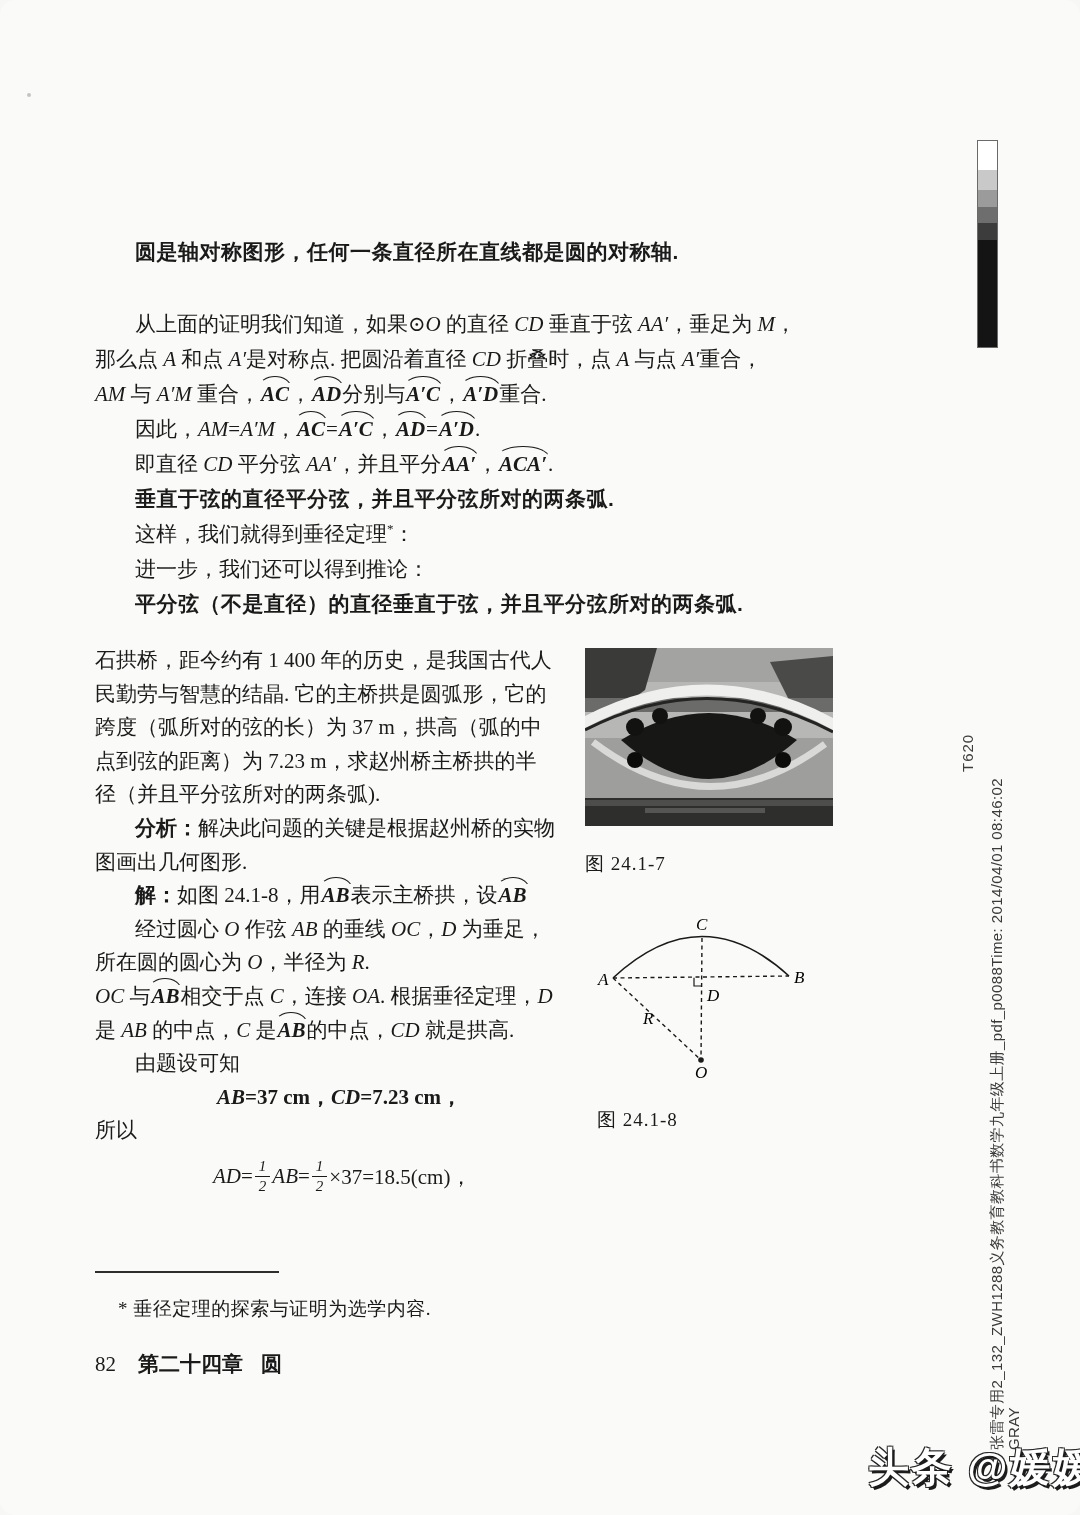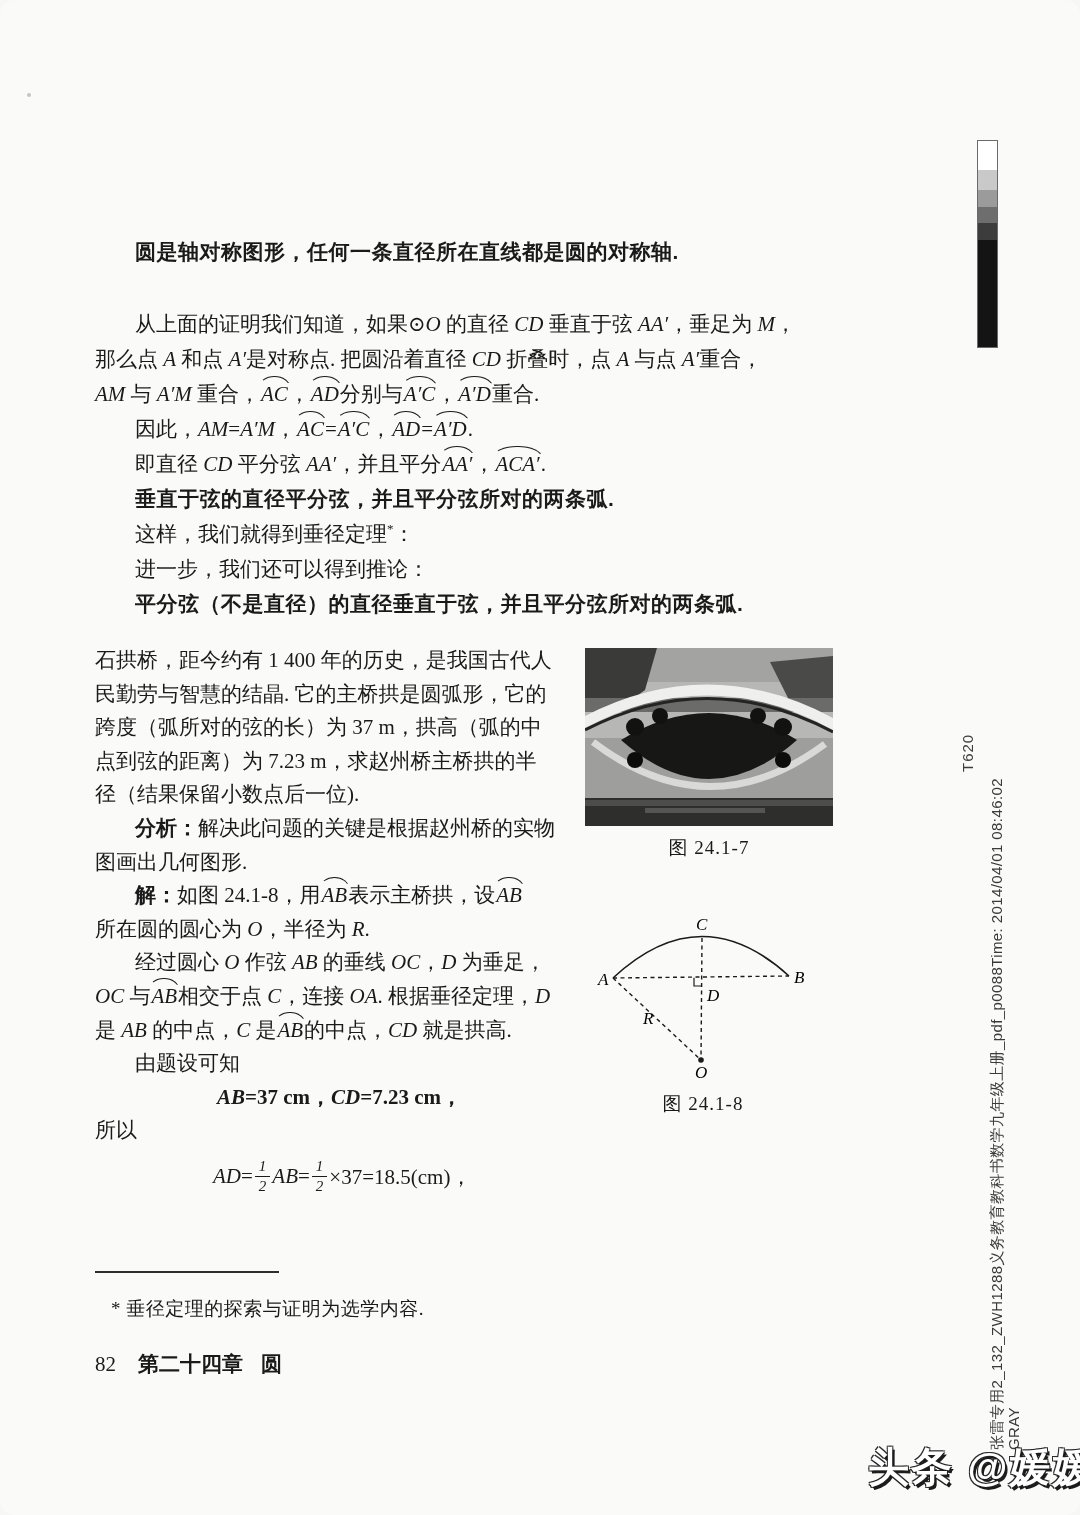--- a/index.html
+++ b/index.html
@@ -11,38 +11,38 @@
   .excol{position:absolute;left:95px;top:646px;width:500px;font-size:21px;}
   .line{height:35px;white-space:nowrap;}
   .excol .line{height:33.6px;}
   .gap{height:37px;}
   .indent{padding-left:40px;}
   .boldline{font-family:"Liberation Sans","DejaVu Sans",sans-serif;font-weight:bold;letter-spacing:.5px;}
   span.t{font-style:normal;}
   span.i{font-style:italic;font-family:"Liberation Serif","DejaVu Serif",serif;}
   span.b{font-family:"Liberation Sans","DejaVu Sans",sans-serif;font-weight:bold;}
   span.sup{vertical-align:super;font-size:13px;}
-  span.arc{font-style:italic;position:relative;display:inline-block;padding:0 1px;}
+  span.arc{font-style:italic;position:relative;display:inline-block;padding:0 1px;font-weight:bold;}
   span.arc::before{content:"";position:absolute;left:-1px;right:-1px;top:-6px;height:9px;
        border:1.6px solid transparent;border-top:1.7px solid #1a1a1a;
        border-radius:50%/100% 100% 0 0;}
   .formula{padding-left:122px;font-weight:bold;}
   .formula2{padding-left:118px;height:54px !important;display:flex;align-items:center;}
   span.frac{display:inline-block;text-align:center;font-size:15px;line-height:1.05;
        margin:0 2px;vertical-align:-14px;font-style:italic;}
   .formula2 span.frac{vertical-align:baseline;}
   span.frac .num{display:block;padding:0 4px 2px;}
   span.frac .den{display:block;padding:2px 4px 0;border-top:1.5px solid #1a1a1a;}
   
   .fig1{position:absolute;left:585px;top:648px;width:248px;}
   .fig2{position:absolute;left:597px;top:912px;width:212px;}
-  .figcap{text-align:center;font-size:19px;margin-top:5px;letter-spacing:1px;}
+  .figcap{font-size:19px;margin-top:21px;letter-spacing:1px;}
   
   .footrule{position:absolute;left:95px;top:1271px;width:184px;height:2px;background:#2e2e2e;}
-  .footnote{position:absolute;left:111px;top:1296px;font-size:19px;letter-spacing:.5px;text-align:center;}
+  .footnote{position:absolute;left:118px;top:1296px;font-size:19px;letter-spacing:.5px;text-align:center;}
   .footer{position:absolute;left:95px;top:1350px;font-size:21px;}
   .footer .chap{font-family:"Liberation Sans","DejaVu Sans",sans-serif;font-weight:bold;margin-left:22px;text-align:center;}
   .footer .sect{font-family:"Liberation Sans","DejaVu Sans",sans-serif;font-weight:bold;margin-left:18px;}
   
   .graybar{position:absolute;left:977px;top:140px;width:19px;height:206px;border:1px solid #6a6a6a;
        background:linear-gradient(#ffffff 0 14%,#c9c9c9 14% 24%,#9b9b9b 24% 32%,
                   #6e6e6e 32% 40%,#3c3c3c 40% 48%,#141414 48% 100%);}
   .t620{position:absolute;left:959px;top:772px;transform:rotate(-90deg);transform-origin:left top;
        font-family:"Liberation Sans","DejaVu Sans",sans-serif;font-size:15px;color:#3d3d3d;
        letter-spacing:1px;white-space:nowrap;}
@@ -75,26 +75,26 @@
     <div class="line indent"><span class="t">这样，我们就得到垂径定理</span><span class="sup">*</span><span class="t">：</span></div>
     <div class="line indent"><span class="t">进一步，我们还可以得到推论：</span></div>
     <div class="line boldline indent"><span class="t">平分弦（不是直径）的直径垂直于弦，并且平分弦所对的两条弧.</span></div>
   </div>
 
   <div class="excol">
     <div class="line"><span class="t">石拱桥，距今约有 1 400 年的历史，是我国古代人</span></div>
     <div class="line"><span class="t">民勤劳与智慧的结晶. 它的主桥拱是圆弧形，它的</span></div>
     <div class="line"><span class="t">跨度（弧所对的弦的长）为 37 m，拱高（弧的中</span></div>
     <div class="line"><span class="t">点到弦的距离）为 7.23 m，求赵州桥主桥拱的半</span></div>
-    <div class="line"><span class="t">径（结果保留小数点后一位).</span></div>
+    <div class="line"><span class="t">径（并且平分弦所对的两条弧).</span></div>
     <div class="line indent"><span class="b">分析：</span><span class="t">解决此问题的关键是根据赵州桥的实物</span></div>
     <div class="line"><span class="t">图画出几何图形.</span></div>
     <div class="line indent"><span class="b">解：</span><span class="t">如图 24.1-8，用</span><span class="arc">AB</span><span class="t">表示主桥拱，设</span><span class="arc">AB</span></div>
+    <div class="line indent"><span class="t">经过圆心 </span><span class="i">O</span><span class="t"> 作弦 </span><span class="i">AB</span><span class="t"> 的垂线 </span><span class="i">OC</span><span class="t">，</span><span class="i">D</span><span class="t"> 为垂足，</span></div>
     <div class="line"><span class="t">所在圆的圆心为 </span><span class="i">O</span><span class="t">，半径为 </span><span class="i">R</span><span class="t">.</span></div>
-    <div class="line indent"><span class="t">经过圆心 </span><span class="i">O</span><span class="t"> 作弦 </span><span class="i">AB</span><span class="t"> 的垂线 </span><span class="i">OC</span><span class="t">，</span><span class="i">D</span><span class="t"> 为垂足，</span></div>
     <div class="line"><span class="i">OC</span><span class="t"> 与</span><span class="arc">AB</span><span class="t">相交于点 </span><span class="i">C</span><span class="t">，连接 </span><span class="i">OA</span><span class="t">. 根据垂径定理，</span><span class="i">D</span></div>
     <div class="line"><span class="t">是 </span><span class="i">AB</span><span class="t"> 的中点，</span><span class="i">C</span><span class="t"> 是</span><span class="arc">AB</span><span class="t">的中点，</span><span class="i">CD</span><span class="t"> 就是拱高.</span></div>
     <div class="line indent"><span class="t">由题设可知</span></div>
     <div class="line formula"><span class="i">AB</span><span class="t">=37 cm，</span><span class="i">CD</span><span class="t">=7.23 cm，</span></div>
     <div class="line"><span class="t">所以</span></div>
     <div class="line formula2">
         <span class="i">AD</span>
         <span class="t">=</span>
         <span class="frac">
           <span class="num">1</span>

